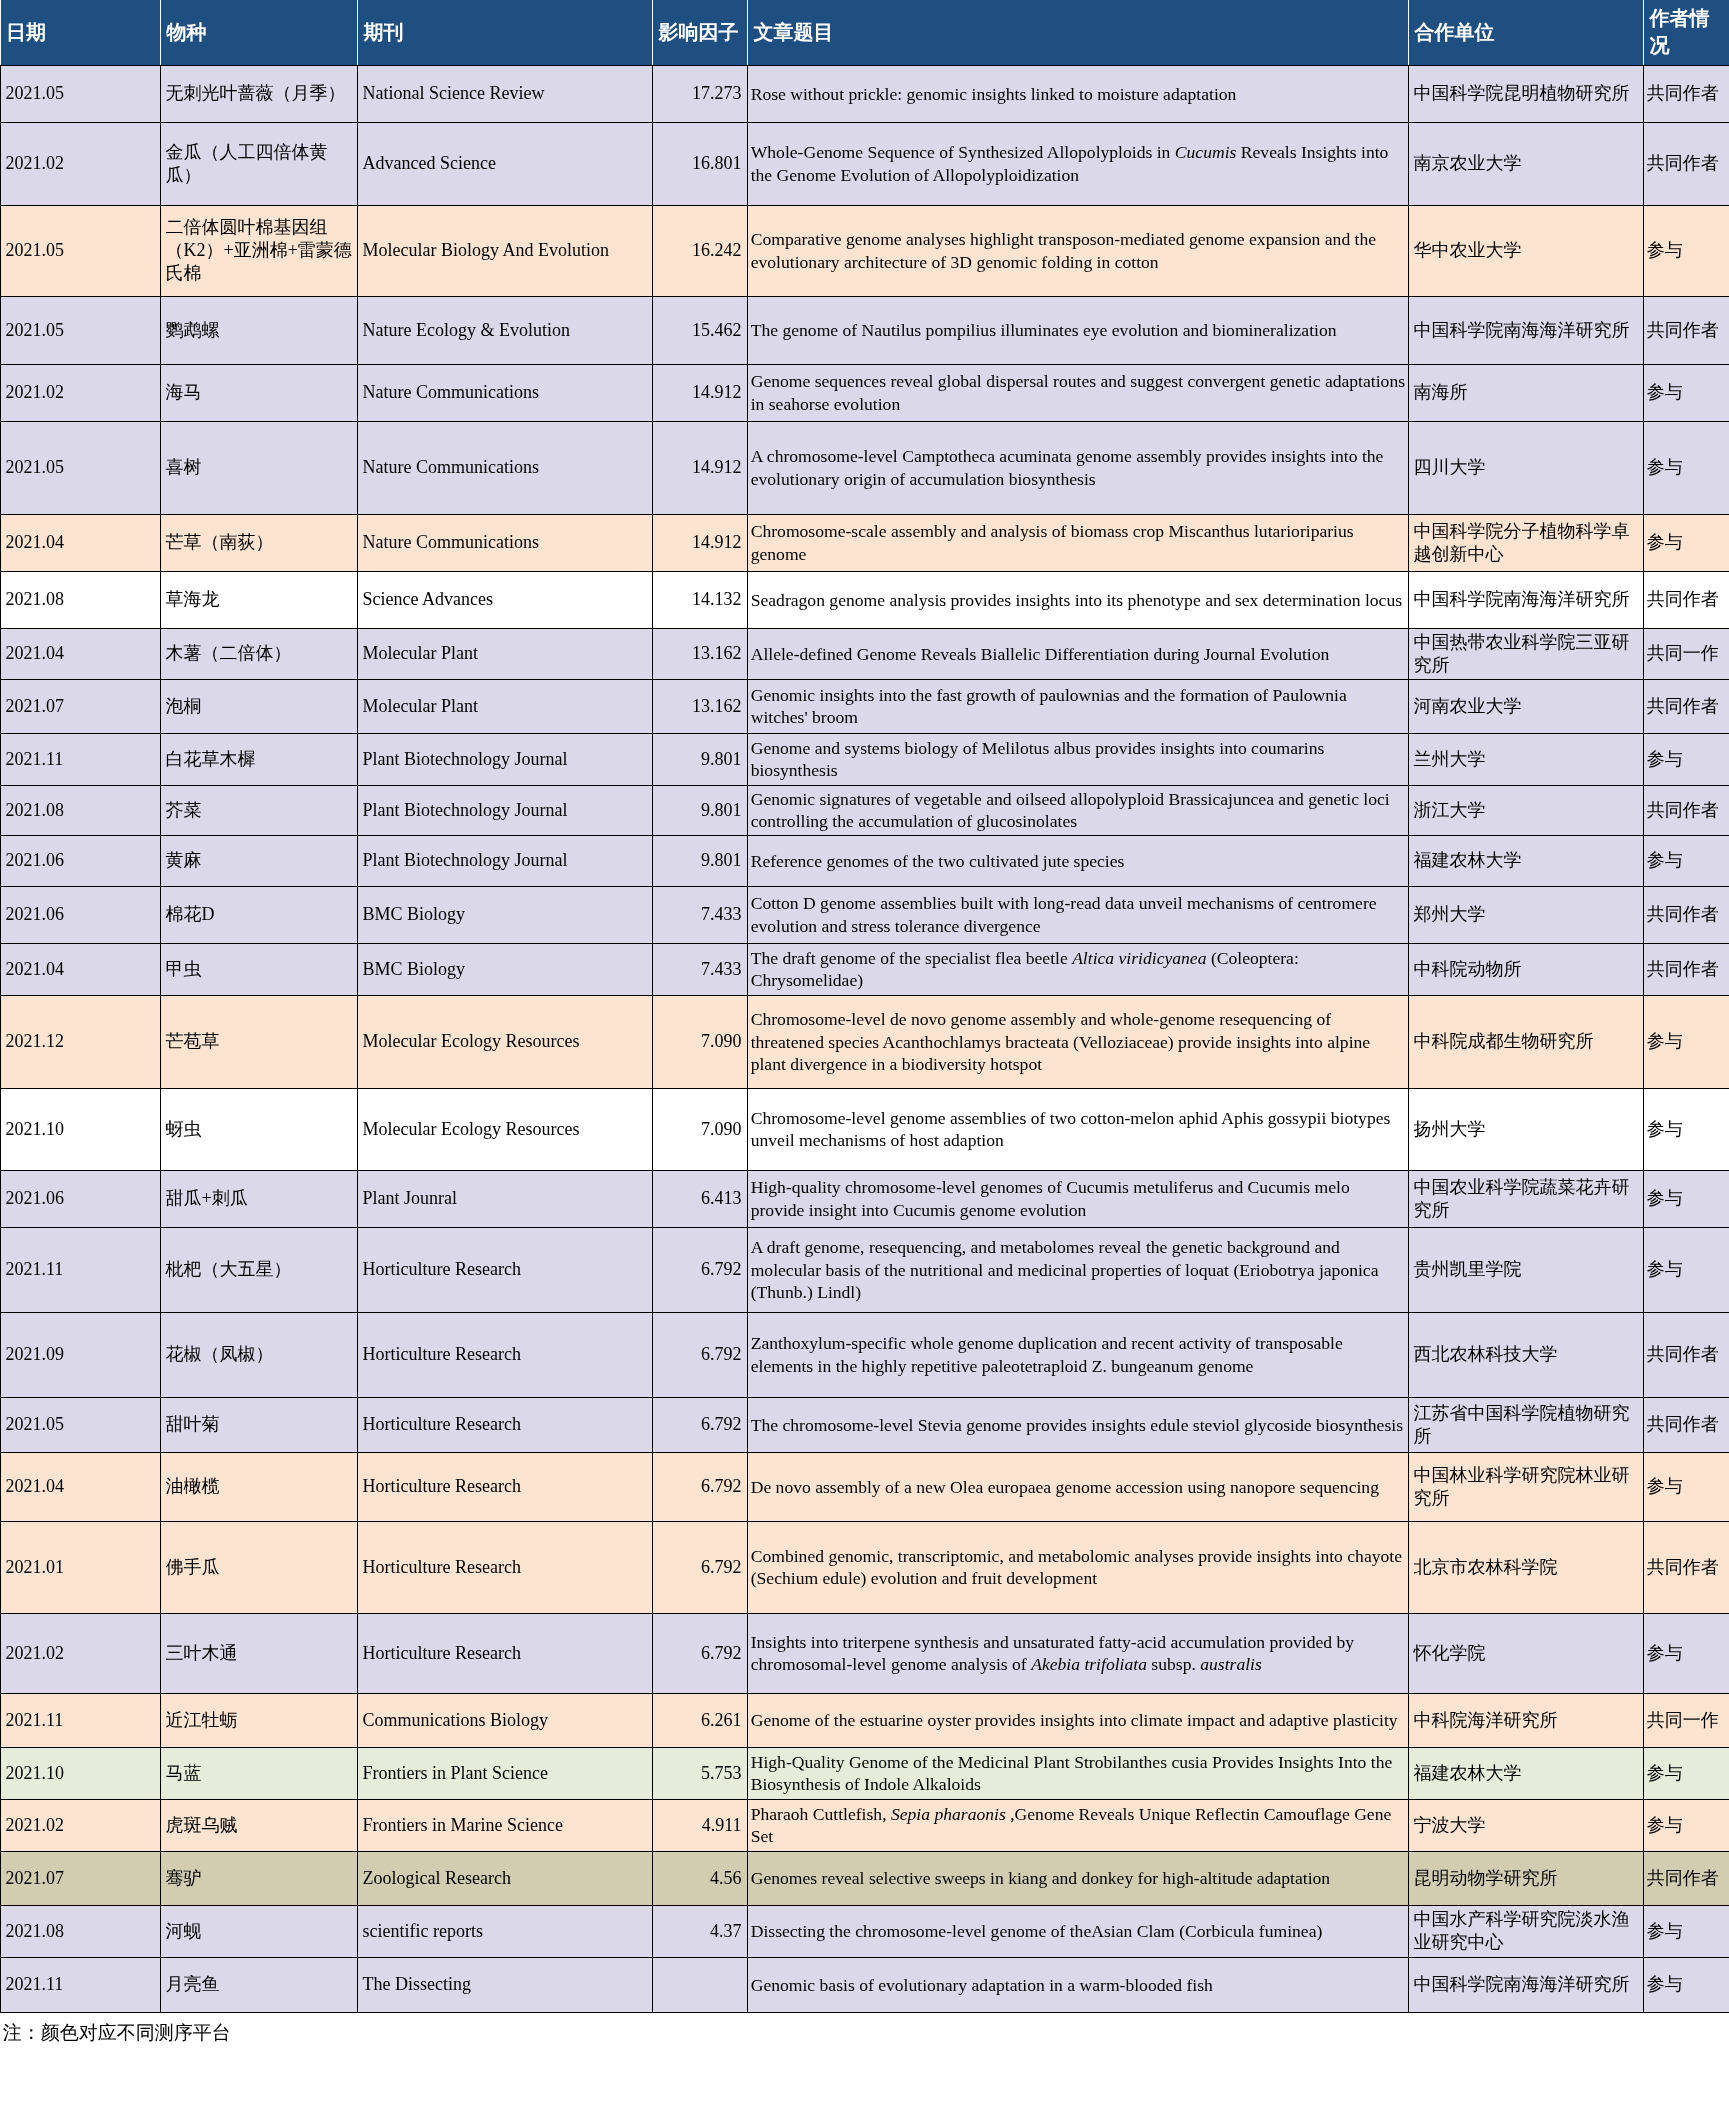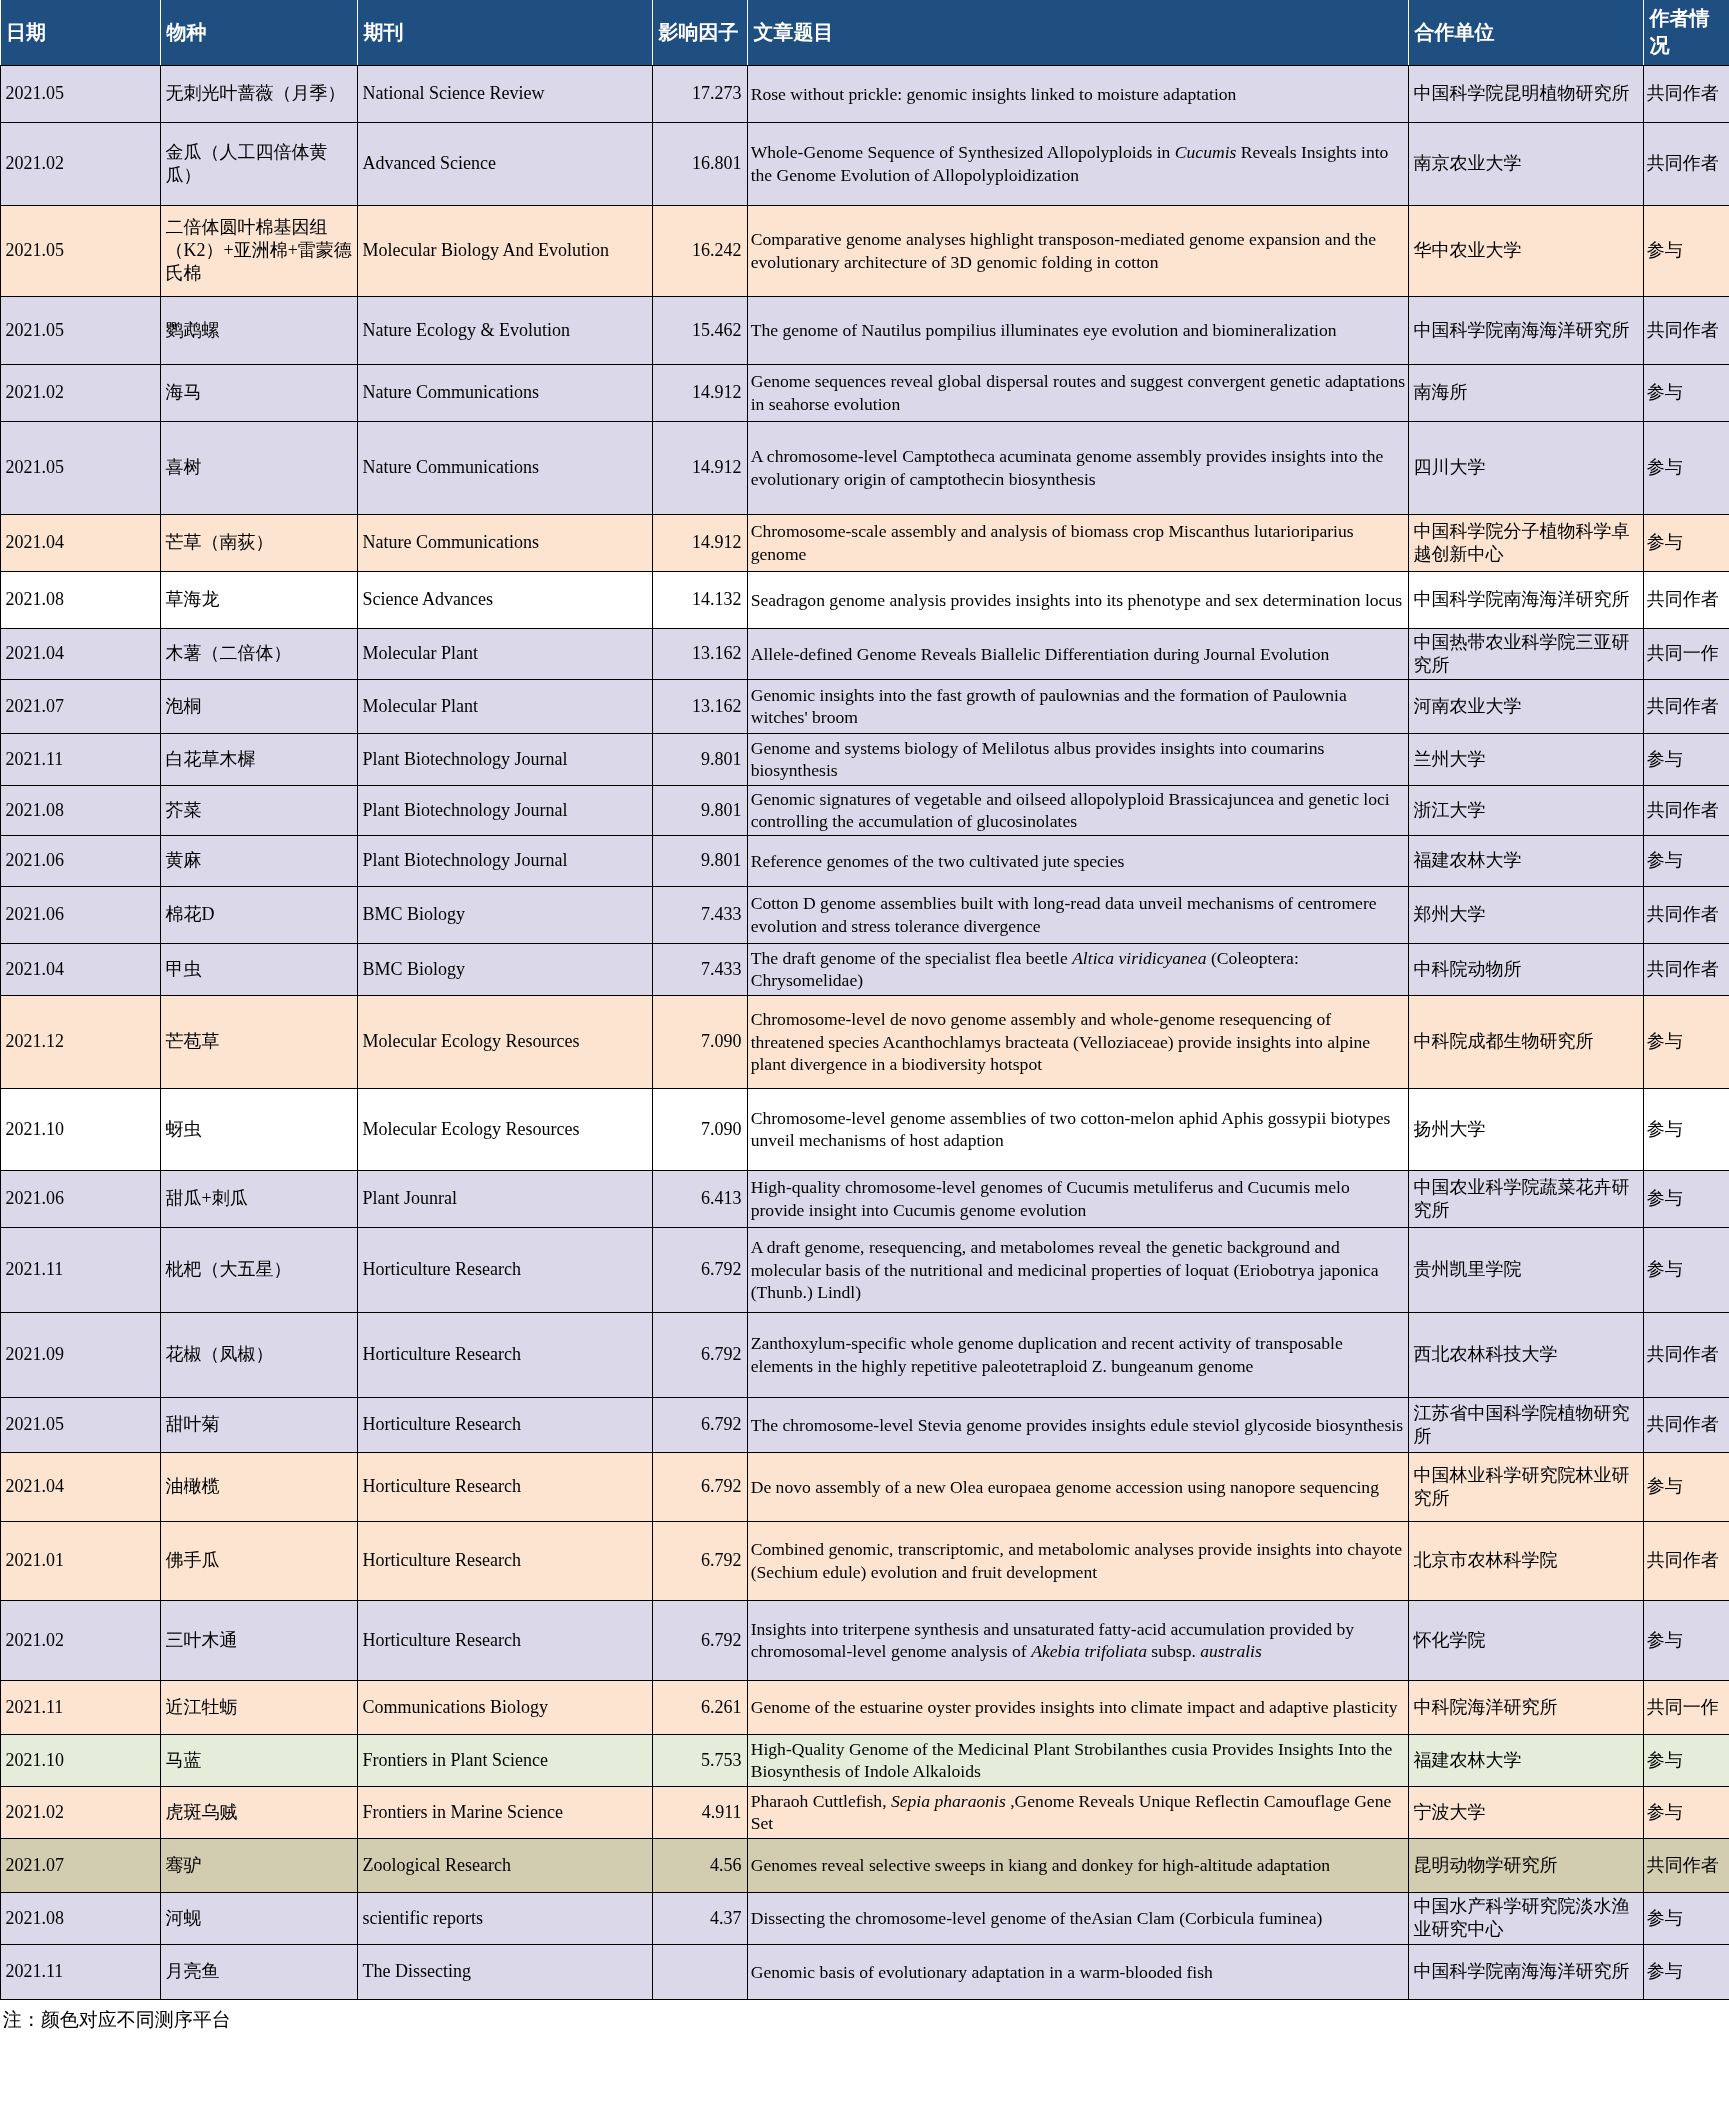--- a/index.html
+++ b/index.html
@@ -91,21 +91,21 @@
         <td class="c-if">14.912</td>
         <td class="c-title">Genome sequences reveal global dispersal routes and suggest convergent genetic adaptations in seahorse evolution</td>
         <td class="c-partner">南海所</td>
         <td class="c-role">参与</td>
       </tr>
       <tr style="background: rgb(219, 216, 233); height: 93px;">
         <td class="c-date">2021.05</td>
         <td class="c-species">喜树</td>
         <td class="c-journal">Nature Communications</td>
         <td class="c-if">14.912</td>
-        <td class="c-title">A chromosome-level Camptotheca acuminata genome assembly provides insights into the evolutionary origin of camptothecin biosynthesis</td>
+        <td class="c-title">A chromosome-level Camptotheca acuminata genome assembly provides insights into the evolutionary origin of accumulation biosynthesis</td>
         <td class="c-partner">四川大学</td>
         <td class="c-role">参与</td>
       </tr>
       <tr style="background: rgb(252, 228, 209); height: 57px;">
         <td class="c-date">2021.04</td>
         <td class="c-species">芒草（南荻）</td>
         <td class="c-journal">Nature Communications</td>
         <td class="c-if">14.912</td>
         <td class="c-title">Chromosome-scale assembly and analysis of biomass crop Miscanthus lutarioriparius genome</td>
         <td class="c-partner">中国科学院分子植物科学卓越创新中心</td>
@@ -239,21 +239,21 @@
       </tr>
       <tr style="background: rgb(252, 228, 209); height: 69px;">
         <td class="c-date">2021.04</td>
         <td class="c-species">油橄榄</td>
         <td class="c-journal">Horticulture Research</td>
         <td class="c-if">6.792</td>
         <td class="c-title">De novo assembly of a new Olea europaea genome accession using nanopore sequencing</td>
         <td class="c-partner">中国林业科学研究院林业研究所</td>
         <td class="c-role">参与</td>
       </tr>
-      <tr style="background: rgb(252, 228, 209); height: 79px; border-radius: 26px;">
+      <tr style="background: rgb(252, 228, 209); height: 92px; border-radius: 26px;">
         <td class="c-date">2021.01</td>
         <td class="c-species">佛手瓜</td>
         <td class="c-journal">Horticulture Research</td>
         <td class="c-if">6.792</td>
         <td class="c-title">Combined genomic, transcriptomic, and metabolomic analyses provide insights into chayote (Sechium edule) evolution and fruit development</td>
         <td class="c-partner">北京市农林科学院</td>
         <td class="c-role">共同作者</td>
       </tr>
       <tr style="background: rgb(219, 216, 233); height: 80px;">
         <td class="c-date">2021.02</td>

